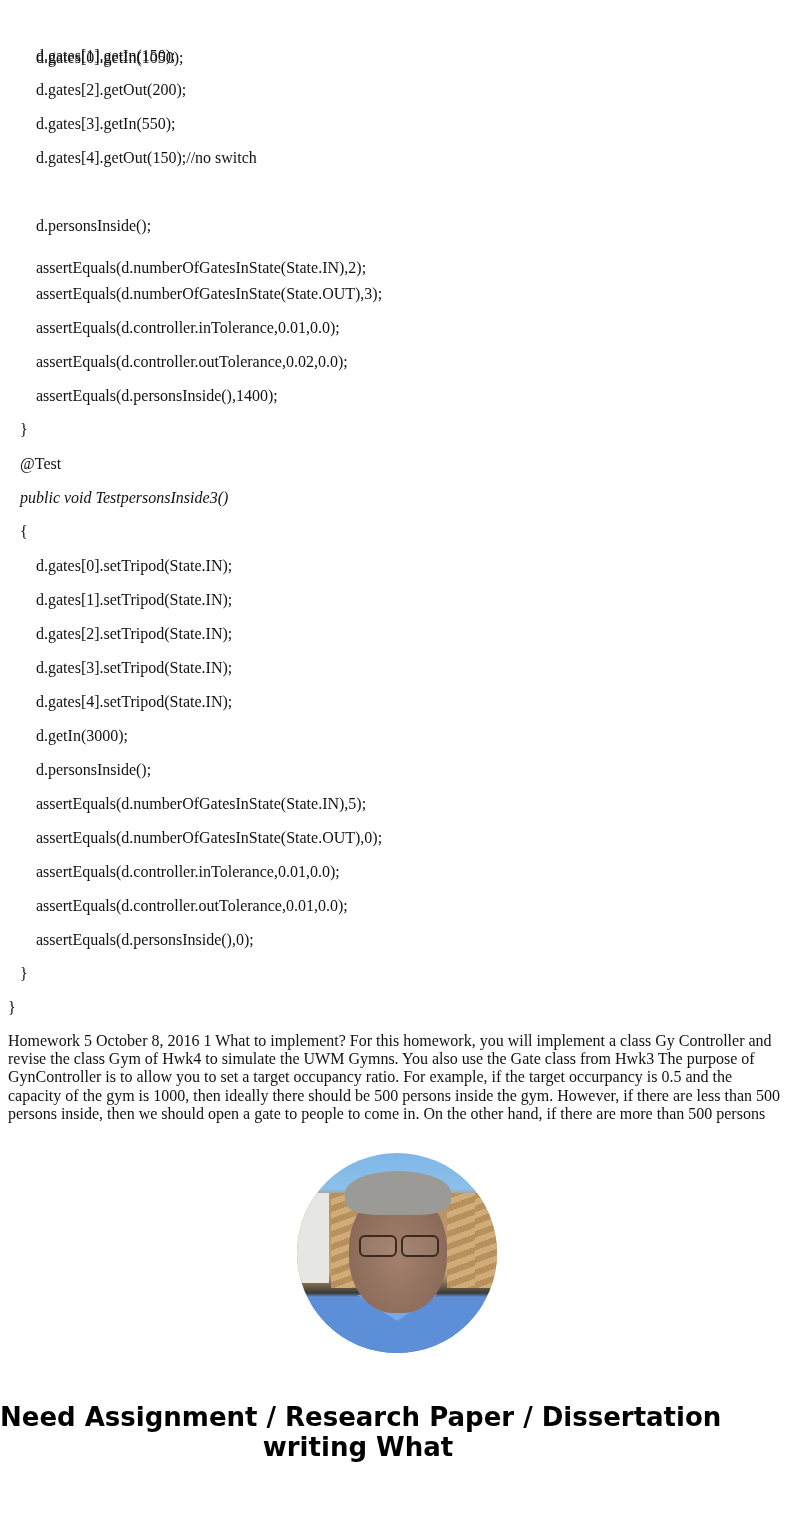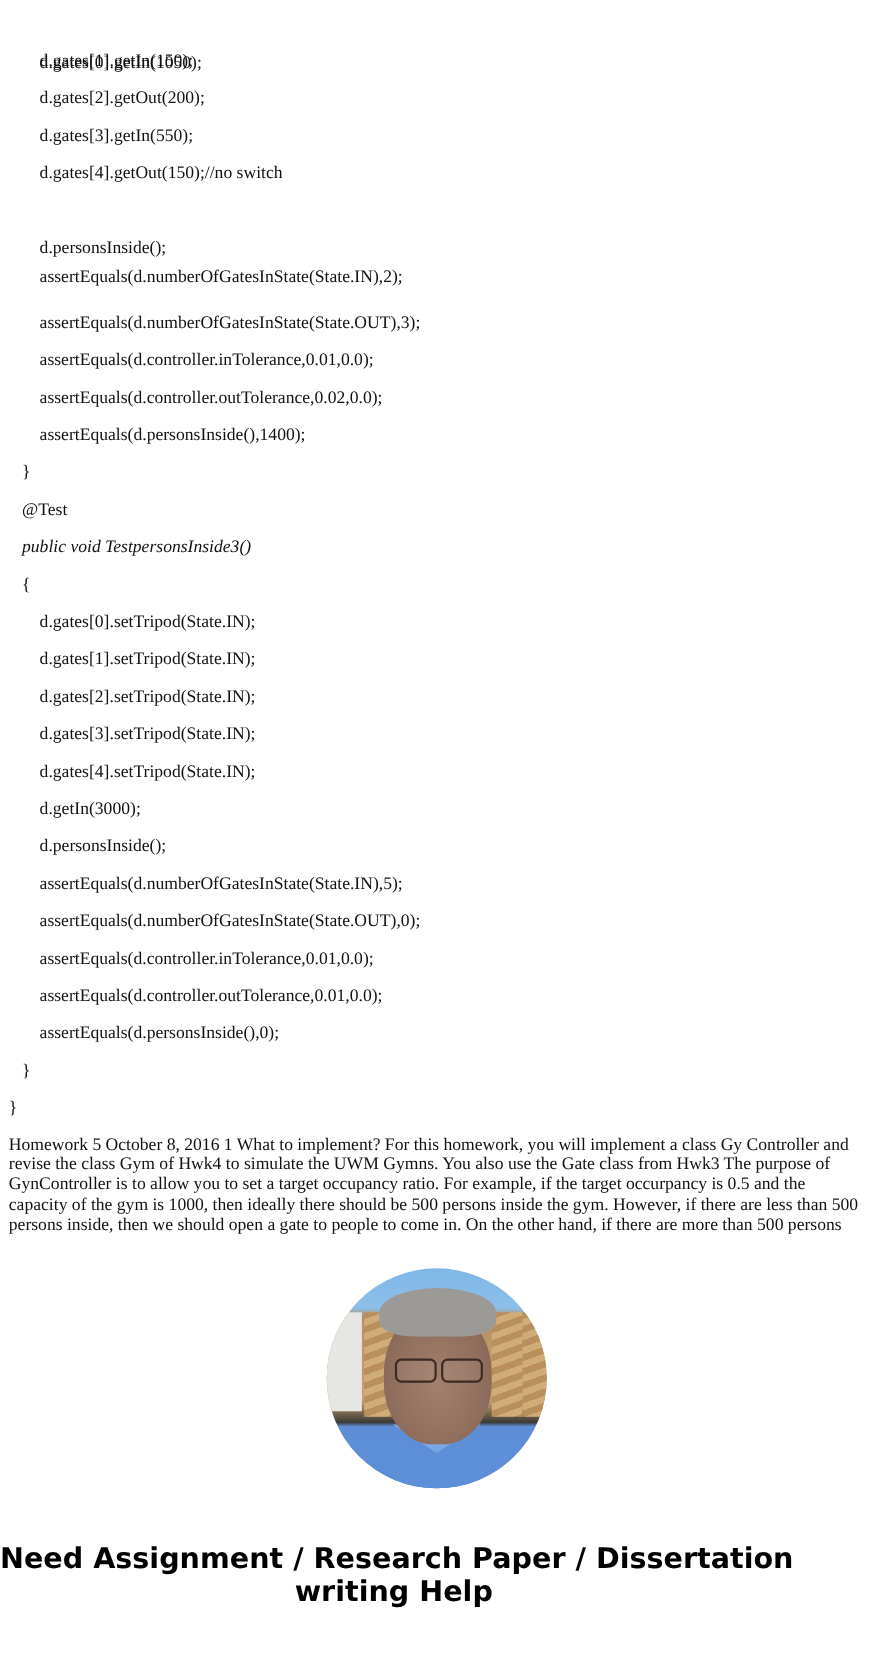--- a/index.html
+++ b/index.html
@@ -103,21 +103,21 @@
 </head>
 <body>
 
 <div class="code-block" id="code-block">
     <div class="code-line indent-2" style="top: 12px; margin-top: 36px;">d.gates[0].getIn(1050);</div>
     <div class="code-line indent-2" style="top: 46px;">d.gates[1].getIn(150);</div>
     <div class="code-line indent-2" style="top: 80px;">d.gates[2].getOut(200);</div>
     <div class="code-line indent-2" style="top: 114px;">d.gates[3].getIn(550);</div>
     <div class="code-line indent-2" style="top: 148px;">d.gates[4].getOut(150);//no switch</div>
     <div class="code-line indent-2" style="top: 216px;">d.personsInside();</div>
-    <div class="code-line indent-2" style="top: 242px;">assertEquals(d.numberOfGatesInState(State.IN),2);</div>
+    <div class="code-line indent-2" style="top: 258px;">assertEquals(d.numberOfGatesInState(State.IN),2);</div>
     <div class="code-line indent-2" style="top: 284px;">assertEquals(d.numberOfGatesInState(State.OUT),3);</div>
     <div class="code-line indent-2" style="top: 318px;">assertEquals(d.controller.inTolerance,0.01,0.0);</div>
     <div class="code-line indent-2" style="top: 352px;">assertEquals(d.controller.outTolerance,0.02,0.0);</div>
     <div class="code-line indent-2" style="top: 386px;">assertEquals(d.personsInside(),1400);</div>
     <div class="code-line indent-1" style="top: 420px;">}</div>
     <div class="code-line indent-1" style="top: 454px;">@Test</div>
     <div class="code-line indent-1" style="top: 488px; font-style: italic;">public void TestpersonsInside3()</div>
     <div class="code-line indent-1" style="top: 522px;">{</div>
     <div class="code-line indent-2" style="top: 556px;">d.gates[0].setTripod(State.IN);</div>
     <div class="code-line indent-2" style="top: 590px;">d.gates[1].setTripod(State.IN);</div>
@@ -146,14 +146,14 @@
   <div class="collar-l"></div>
   <div class="collar-r"></div>
   <div class="face"></div>
   <div class="hair"></div>
   <div class="glasses" style="left:62px;"></div>
   <div class="glasses" style="left:104px;"></div>
 </div>
 
 <div class="footer">
   <div>Need Assignment / Research Paper / Dissertation</div>
-  <div>writing Help</div>
+  <div>writing What</div>
 </div>
 
 </body></html>

